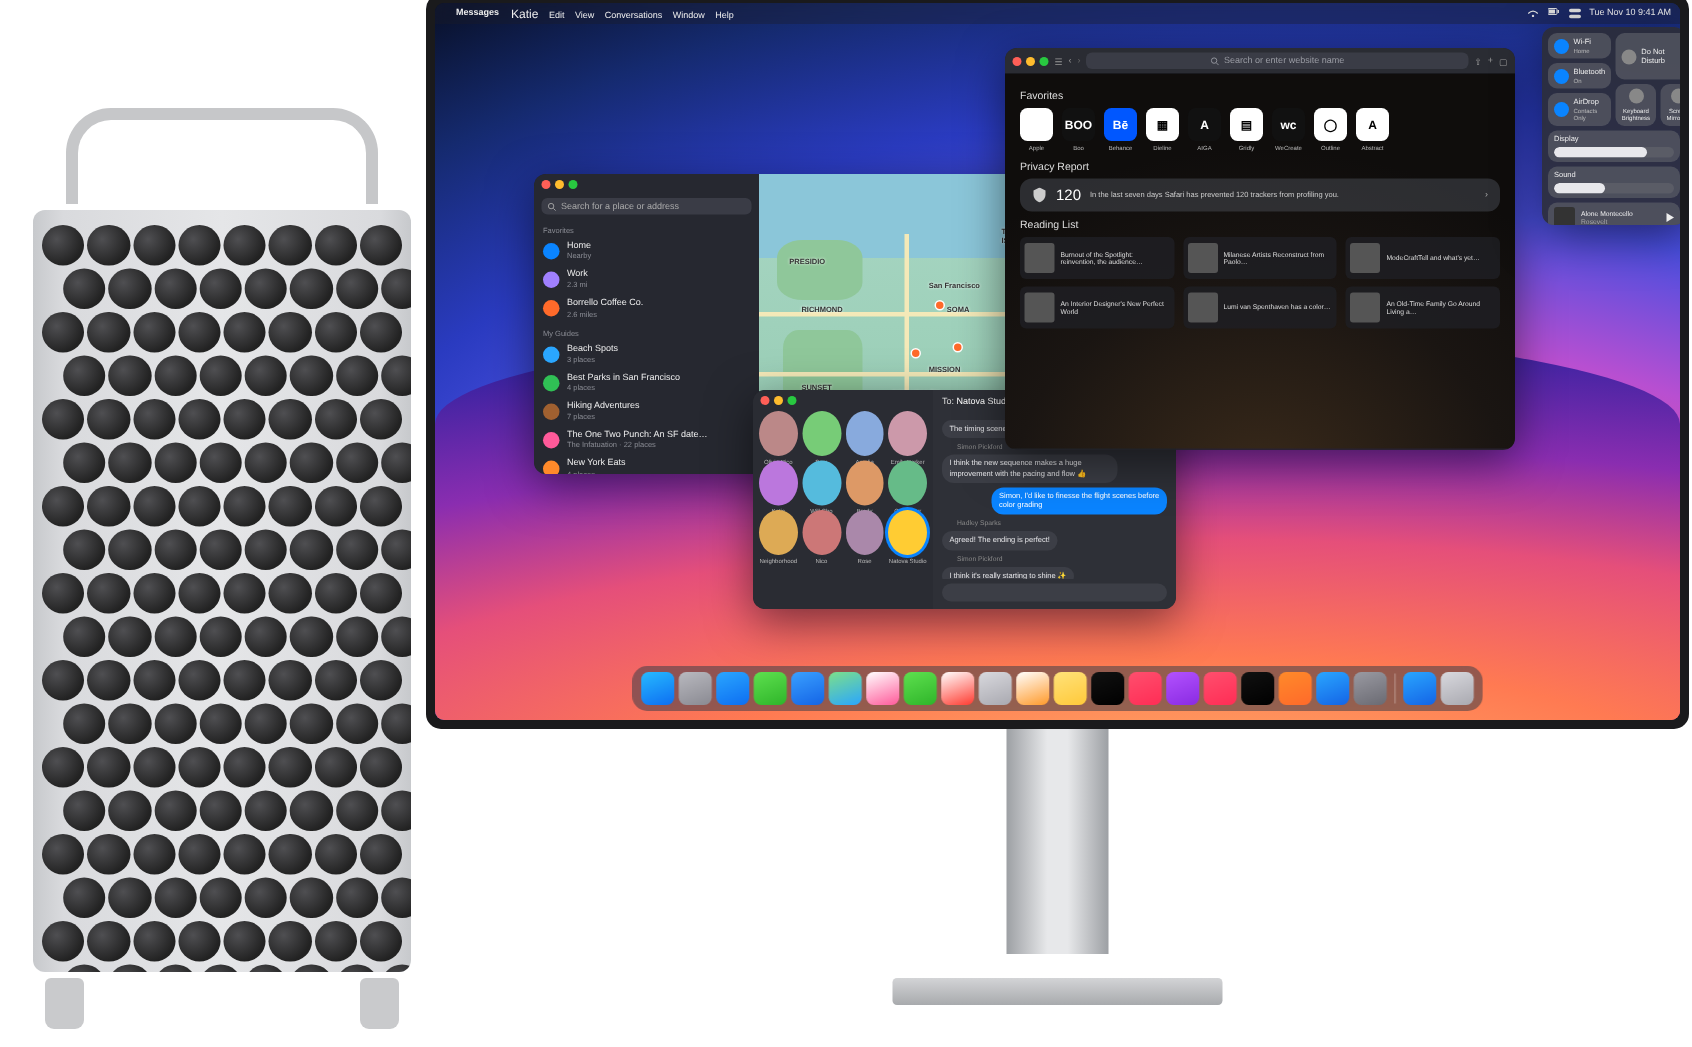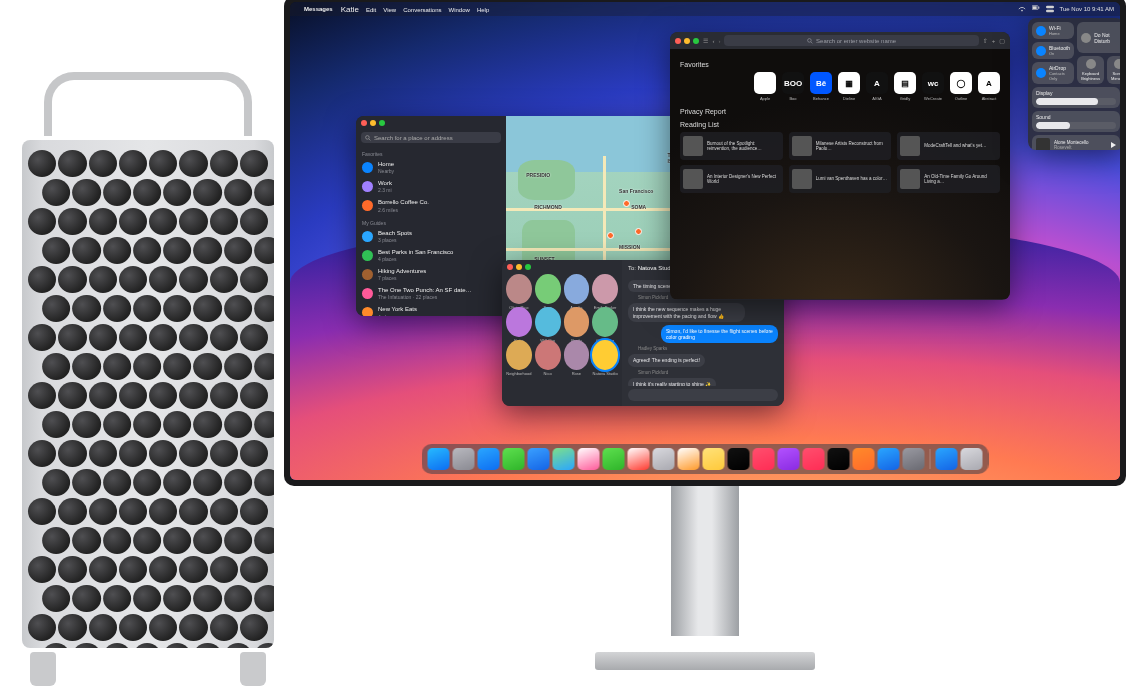--- a/index.html
+++ b/index.html
@@ -74,21 +74,21 @@
   .msgs .bub.in { background:#3c3e46; color:#e5e5e8; align-self:flex-start;}
   .msgs .bub.out{ background:#0a84ff; color:#fff; align-self:flex-end;}
   .msgs .input { margin:3px 6px 5px; background:#3c3e46; border-radius:10px; height:12px;}
 
   
   .safari { left:380px; top:30px; width:340px; height:268px; }
   .safari .bar { display:flex; align-items:center; gap:4px; padding:3px 5px; background:#2a2c33;}
   .safari .addr { flex:1; background:#3a3c46; height:11px; border-radius:4px; display:flex; align-items:center; justify-content:center; color:#9a9ca4; gap:3px;}
   .safari .content { padding:6px 10px; }
   .safari .seclbl { font-size:7px; color:#ddd; margin:6px 0 4px; }
-  .safari .favrow { display:flex; gap:6px;justify-content:flex-end; }
+  .safari .favrow { display:flex; gap:6px; }
   .safari .fav { width:22px; height:22px; border-radius:5px; background:#fff; position:relative; }
   .safari .fav .l { position:absolute; inset:0; display:flex; align-items:center; justify-content:center; font-size:8px; font-weight:700;}
   .safari .fav .cap{position:absolute;top:24px;left:-3px;right:-3px;text-align:center;font-size:4px;color:#bbb;}
   .safari .priv { background:rgba(70,72,80,.55); border-radius:8px; height:22px; display:flex; align-items:center; padding:0 8px; gap:6px; margin-top:4px;}
   .safari .priv .n{font-size:10px;color:#fff;}
   .safari .priv .t{font-size:5px;color:#ccc;}
   .safari .rlgrid { display:grid; grid-template-columns:repeat(3,1fr); grid-auto-rows:28px; gap:5px 6px; margin-top:4px;}
   .safari .rl { background:rgba(30,30,35,.85); border-radius:4px; display:flex; gap:4px; padding:3px; align-items:center;}
   .safari .rl .th{width:20px;height:20px;background:#555;border-radius:2px;flex:0 0 20px;}
   .safari .rl .tx{font-size:4.5px;color:#ddd;line-height:1.15;}
@@ -543,20 +543,28 @@
                 <div class="fav" style="background: rgb(255, 255, 255);">
                   <div class="l" style="color:#000">◯</div>
                   <div class="cap">Outline</div>
                 </div>
                 <div class="fav" style="background: rgb(255, 255, 255);">
                   <div class="l" style="color:#000">A</div>
                   <div class="cap">Abstract</div>
                 </div>
               </div>
             <div class="seclbl" style="margin-top:14px">Privacy Report</div>
+            <div class="priv">
+              <svg width="10" height="10" viewBox="0 0 10 10">
+                  <path d="M5 0 L9 2 V5 Q9 8 5 10 Q1 8 1 5 V2 Z" fill="#ccc"></path>
+                </svg>
+              <span class="n">120</span>
+              <span class="t">In the last seven days Safari has prevented 120 trackers from profiling you.</span>
+              <span style="color:#aaa;margin-left:auto">›</span>
+            </div>
             <div class="seclbl">Reading List</div>
             <div class="rlgrid" id="rl-grid">
                 <div class="rl">
                   <div class="th"></div>
                   <div class="tx">Burnout of the Spotlight: reinvention, the audience…</div>
                 </div>
                 <div class="rl">
                   <div class="th"></div>
                   <div class="tx">Milanese Artists Reconstruct from Paolo…</div>
                 </div>

